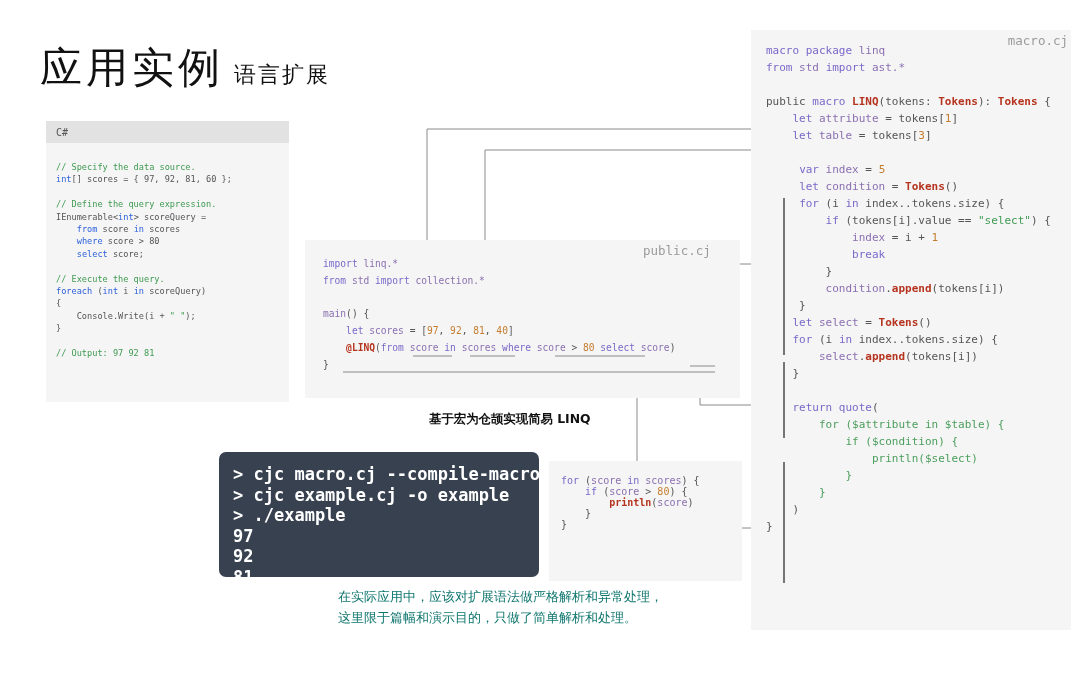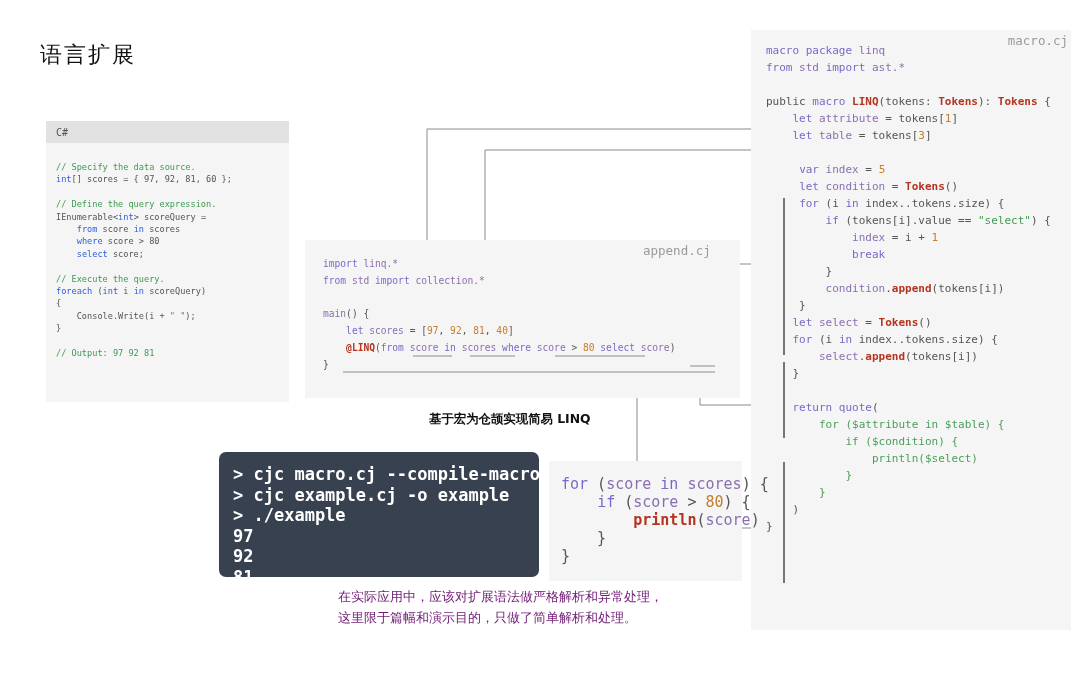--- a/index.html
+++ b/index.html
@@ -77,21 +77,21 @@
   #example-panel .code-body { font-size: 9.6px; line-height: 16.8px; padding: 16px 0 0 18px; }
   #example-filelabel { left: 643px; top: 243px; font-size: 12.5px; }
 
   
   #macro-panel { left: 751px; top: 30px; width: 320px; height: 600px; }
   #macro-panel .code-body { font-size: 11px; line-height: 17px; padding: 12px 0 0 15px; }
   #macro-filelabel { right: 12px; top: 33px; font-size: 12.5px; }
 
   
   #expanded-panel { left: 549px; top: 461px; width: 193px; height: 120px; }
-  #expanded-panel .code-body { font-size: 15px; line-height: 18px; padding: 14px 0 0 12px; }
+  #expanded-panel .code-body { font-size: 10px; line-height: 11px; padding: 14px 0 0 12px; }
 
   
   #terminal {
     position: absolute; left: 219px; top: 452px;
     width: 320px; height: 125px;
     background: #37414f; border-radius: 7px;
     box-sizing: border-box; padding: 12px 0 0 14px;
   }
   #terminal .term-body {
     font-family: "DejaVu Sans Mono", "Liberation Mono", monospace;
@@ -105,33 +105,34 @@
     font-family: "DejaVu Sans", "Liberation Sans", sans-serif;
     font-weight: bold; font-size: 12.4px; color: #111;
     white-space: nowrap;
   }
   #caption-csharp  { left: 46px;  top: 411px; }
   #caption-example { left: 429px; top: 411px; }
 
   #note {
     position: absolute; left: 338px; top: 586px;
     font-family: "DejaVu Sans", "Liberation Sans", sans-serif;
-    font-size: 13px; line-height: 21px; color: #701a75;
+    font-size: 13px; line-height: 21px; color: #0f766e;
     white-space: pre-line;
   }
 
   
   #connectors { position: absolute; left: 0; top: 0; width: 1080px; height: 680px; }
 </style>
 </head>
 <body>
 
 <div class="stage">
 
   <div id="title-block">
+    <span id="title-main">应用实例</span>
     <span id="title-sub">语言扩展</span>
   </div>
 
   <svg id="connectors">
     <defs>
       <marker id="arrL" markerWidth="9" markerHeight="9" refX="8" refY="4.5" orient="auto">
         <path d="M8,0 L0,4.5 L8,9" fill="none" stroke="#8a8a8a" stroke-width="1"></path>
       </marker>
       <marker id="arrU" markerWidth="9" markerHeight="9" refX="8" refY="4.5" orient="auto">
         <path d="M8,0 L0,4.5 L8,9" fill="none" stroke="#8a8a8a" stroke-width="1"></path>
@@ -183,21 +184,21 @@
 
   <div id="example-panel" class="code-panel">
     <div class="code-body"><span class="kw">import</span><span class="idn"> linq.*</span>
 <span class="kw">from</span><span class="idn"> std </span><span class="kw">import</span><span class="idn"> collection.*</span>
 
 <span class="idn">main</span><span class="pl">() {</span>
 <span class="pl">    </span><span class="kw">let</span><span class="idn"> scores</span><span class="pl"> = [</span><span class="num">97</span><span class="pl">, </span><span class="num">92</span><span class="pl">, </span><span class="num">81</span><span class="pl">, </span><span class="num">40</span><span class="pl">]</span>
 <span class="pl">    </span><span class="typ">@LINQ</span><span class="pl">(</span><span class="kw">from</span><span class="idn"> score </span><span class="kw">in</span><span class="idn"> scores </span><span class="kw">where</span><span class="idn"> score</span><span class="pl"> &gt; </span><span class="num">80</span><span class="idn"> </span><span class="kw">select</span><span class="idn"> score</span><span class="pl">)</span>
 <span class="pl">}</span></div>
   </div>
-  <span class="filelabel" id="example-filelabel">append.cj</span>
+  <span class="filelabel" id="example-filelabel">public.cj</span>
 
   <svg style="position:absolute;left:0;top:0;width:1080px;height:680px;">
     <g stroke="#8a8a8a" stroke-width="1">
       <line x1="413" y1="356" x2="452" y2="356"></line>
       <line x1="470" y1="356" x2="515" y2="356"></line>
       <line x1="555" y1="356" x2="645" y2="356"></line>
       <line x1="690" y1="366" x2="715" y2="366"></line>
       <line x1="343" y1="372" x2="715" y2="372"></line>
     </g>
   </svg>

